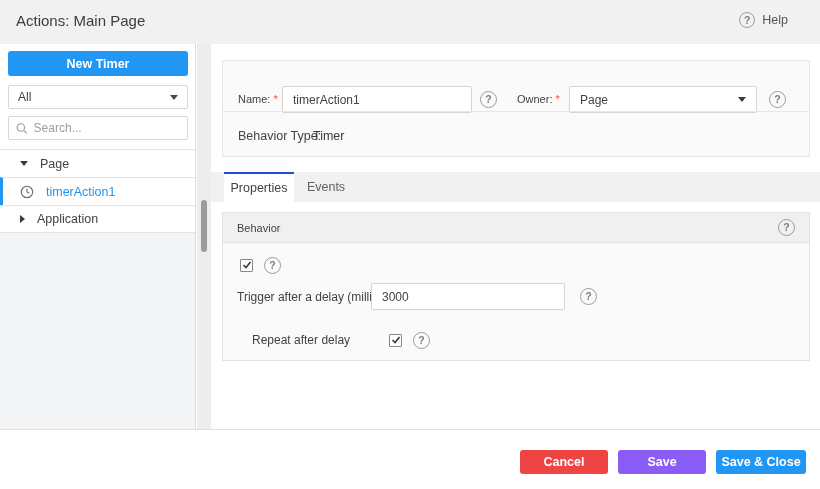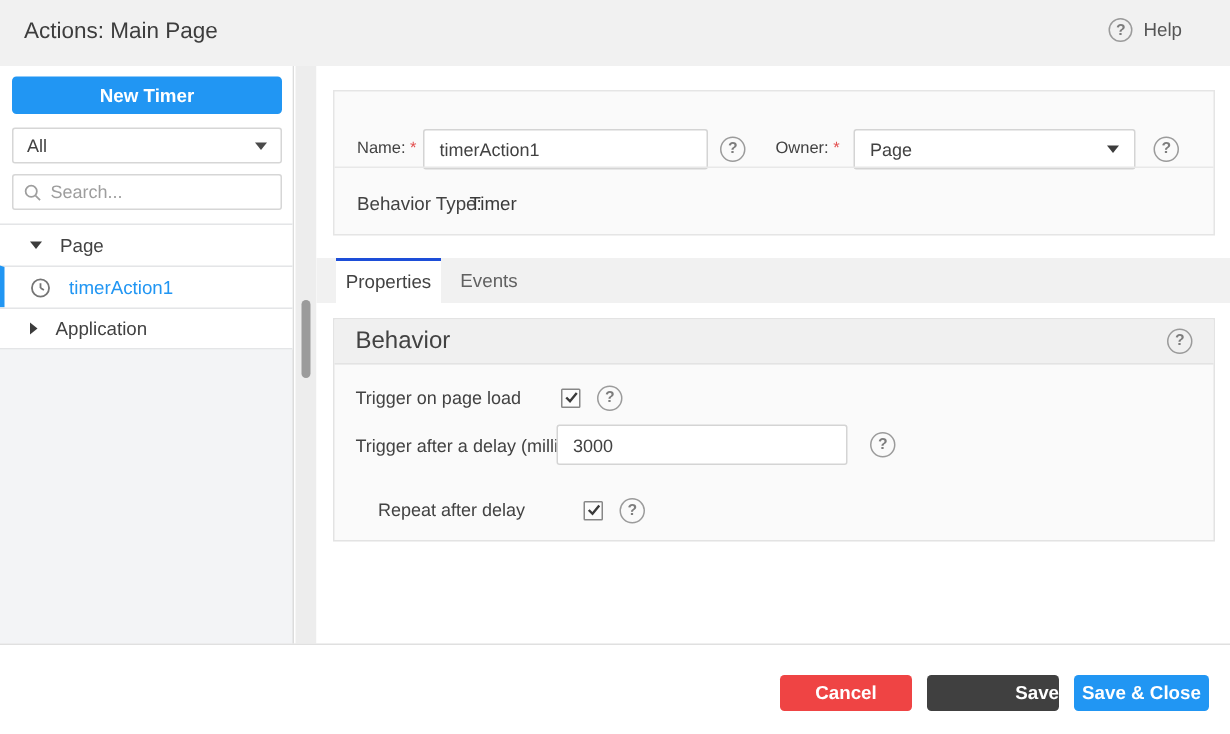--- a/index.html
+++ b/index.html
@@ -80,42 +80,42 @@
          font-size:12.5px; color:#616161; cursor:pointer; }
   .tab.active { background:#fff; border-top:2px solid #1d4ed8; color:#424242; }
   .tab-properties { left:13px; width:70px; }
   .tab-events { left:83px; width:64px; }
 
   
   .panel { position:absolute; left:11px; top:168px; width:588px; height:149px;
            background:#fafafa; border:1px solid #e3e3e3; }
   .panel-header { position:absolute; left:0; top:0; width:100%; height:30px; background:#f0f0f0;
                   border-bottom:1px solid #e3e3e3; display:flex; align-items:center; padding:0 14px; }
-  .panel-title { font-size:16px; color:#424242; }
+  .panel-title { font-size:11px; color:#424242; }
   .panel-header .q-icon { margin-left:auto; }
   .prop-row { position:absolute; left:14px; display:flex; align-items:center; }
   .prop-label { width:134px; font-size:12px; color:#424242; white-space:nowrap; overflow:hidden; }
   .row-1 { top:39px; height:26px; }
   .row-2 { top:70px; height:27px; }
   .row-3 { top:114px; height:26px;margin-left:15px; }
   .checkbox { width:13px; height:13px; border:1px solid #878787; border-radius:1px; background:#fcfcfc;
               display:flex; align-items:center; justify-content:center; cursor:pointer; margin-left:3px; }
   .checkbox svg { display:block; }
   .row-help { margin-left:11px; }
   .delay-input { width:194px; height:27px; border:1px solid #d4d4d4; border-radius:2px; background:#fff;
                  font-family:inherit; font-size:12px; color:#424242; padding:0 10px; }
   .delay-help { margin-left:15px; }
 
   
   .footer-line { position:absolute; left:0; top:429px; width:820px; border-top:1px solid #e0e0e0; }
   .footer { position:absolute; left:0; top:430px; width:820px; height:59px; background:#fff; }
   .btn { position:absolute; top:20px; height:24px; border:none; border-radius:3px; color:#fff;
          font-family:inherit; font-size:12.5px; font-weight:bold; cursor:pointer; }
   .btn-cancel { left:520px; width:88px; background:#ef4444; }
-  .btn-save { left:618px; width:88px; background:#404040;text-align:right; }
+  .btn-save { left:618px; width:88px; background:#8b5cf6; }
   .btn-save-close { left:716px; width:90px; background:#2196f3; }
 </style>
 </head>
 <body>
 
 <div class="app">
 
   <div class="header">
     <div class="header-title">Actions: Main Page</div>
     <div class="help-link">
@@ -191,21 +191,20 @@
       <div class="tab tab-events">Events</div>
     </div>
 
     <div class="panel">
       <div class="panel-header">
         <span class="panel-title">Behavior</span>
         <span class="q-icon">?</span>
       </div>
 
       <div class="prop-row row-1">
-        <span class="prop-label">Trigger on page load</span>
         <span class="checkbox">
           <svg width="10" height="10" viewBox="0 0 10 10">
             <polyline points="1.5,5 4,7.5 8.5,2" fill="none" stroke="#3a3a3a" stroke-width="1.6"></polyline>
           </svg>
         </span>
         <span class="q-icon row-help">?</span>
       </div>
 
       <div class="prop-row row-2">
         <span class="prop-label">Trigger after a delay (millisec...</span>

